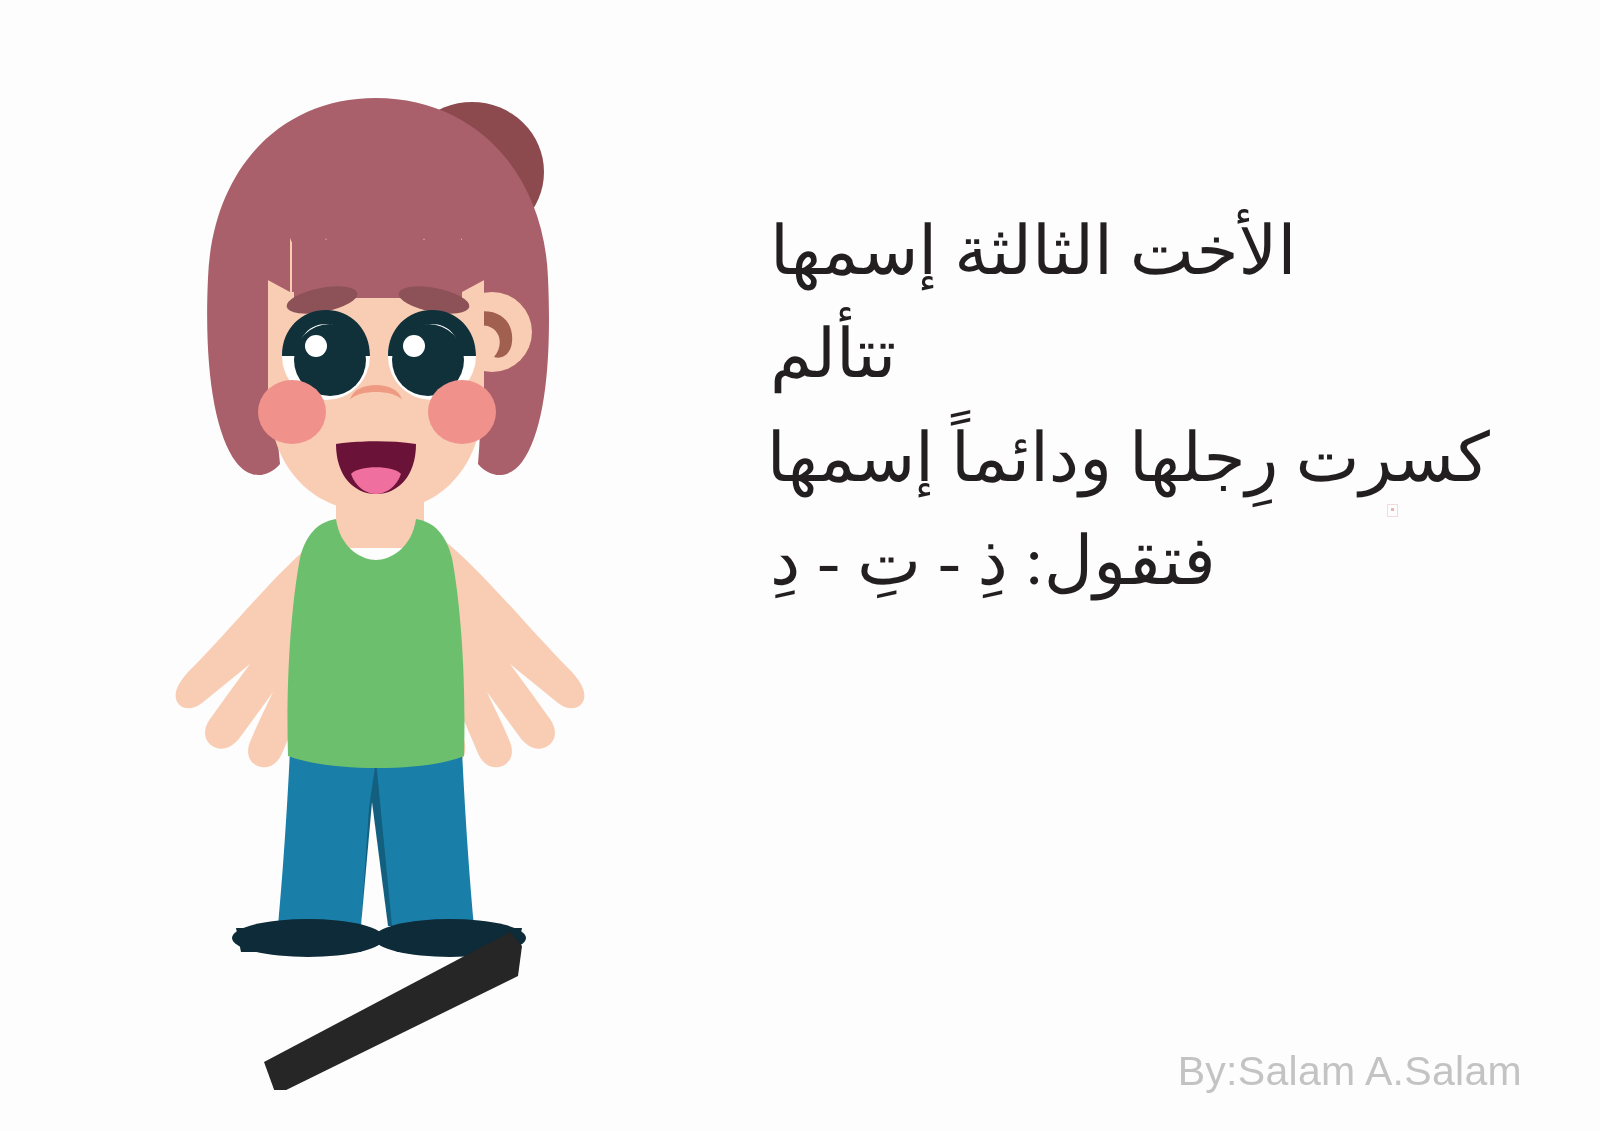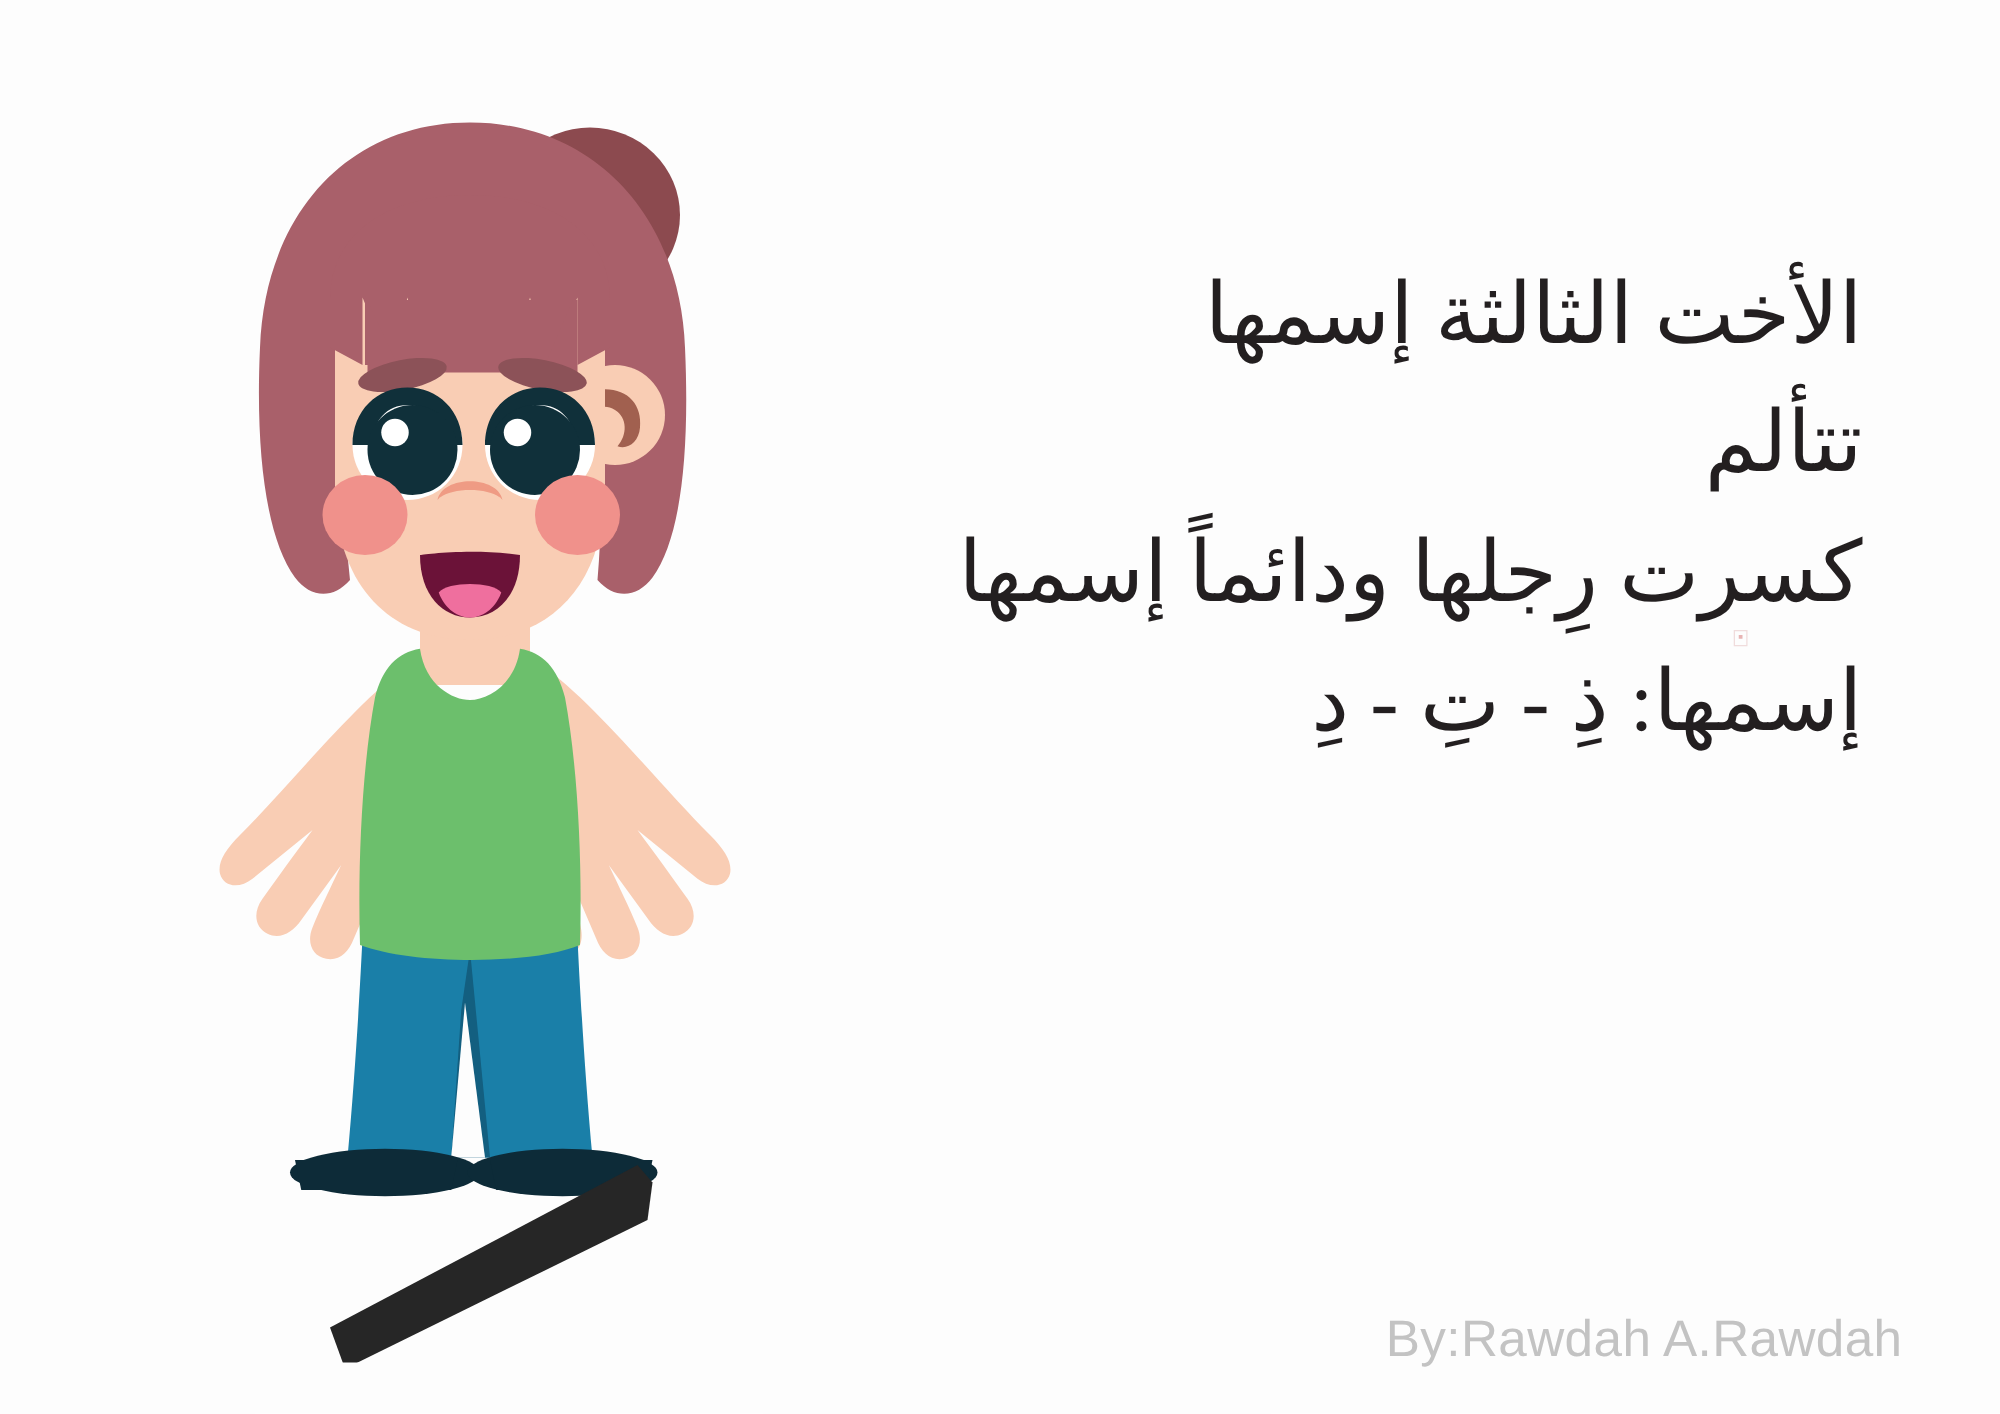--- a/index.html
+++ b/index.html
@@ -27,21 +27,21 @@
   }
   #illustration svg { display: block; width: 100%; height: 100%; }
 
   
   #text-block {
     position: absolute;
     right: 110px;
     top: 200px;
     width: 720px;
     direction: rtl;
-    text-align: right;
+    text-align: left;
     color: #231f20;
     font-family: "Liberation Serif", "DejaVu Serif", serif;
   }
   .text-line {
     font-size: 68px;
     line-height: 1.52;
     font-weight: 400;
     white-space: nowrap;
     letter-spacing: 0;
   }
@@ -183,20 +183,20 @@
       <g>
         <path d="M124 1002 L370 872 L382 886 L378 916 L136 1035 Z" fill="#262626"></path>
       </g>
     </svg>
   </div>
 
   <div id="text-block">
     <div class="text-line">الأخت الثالثة إسمها</div>
     <div class="text-line short">تتألم</div>
     <div class="text-line">كسرت رِجلها ودائماً إسمها</div>
-    <div class="text-line">إسمها: ذِ - تِ - دِ</div>
+    <div class="text-line">فتقول: ذِ - تِ - دِ</div>
   </div>
 
   <div id="stray-mark"></div>
 
-  <div id="credit">By:Rawdah A.Rawdah</div>
+  <div id="credit">By:Salam A.Salam</div>
 
 </div>
 
 </body></html>

